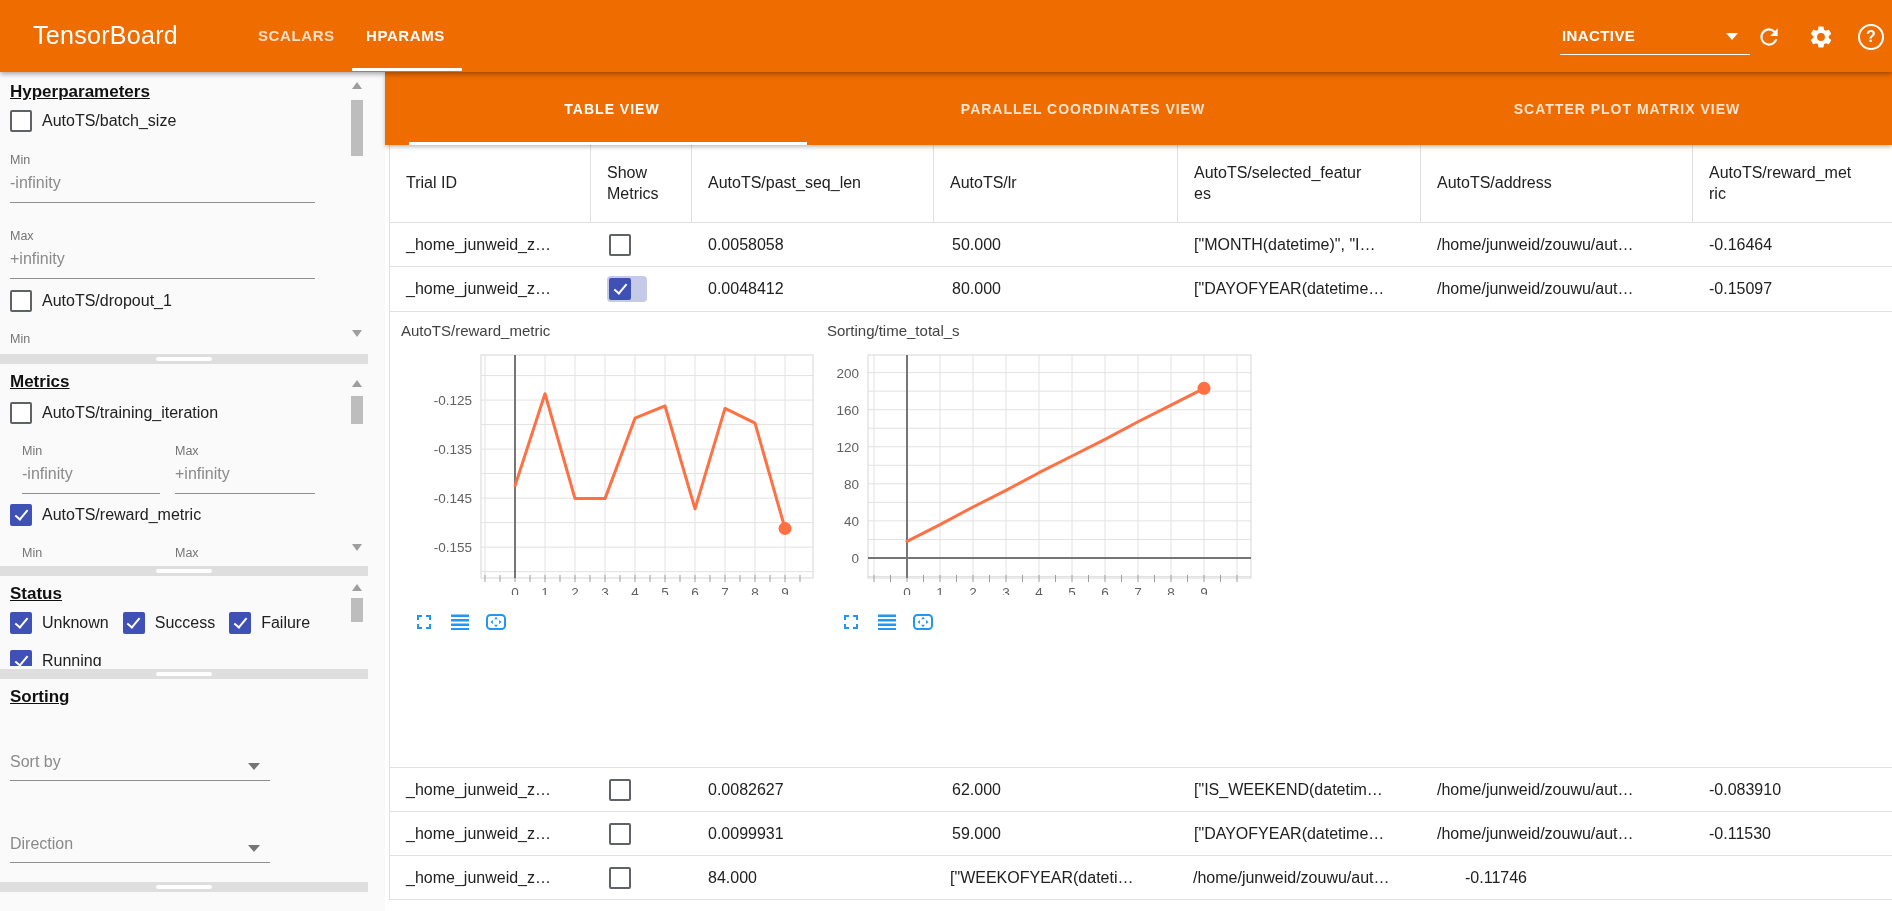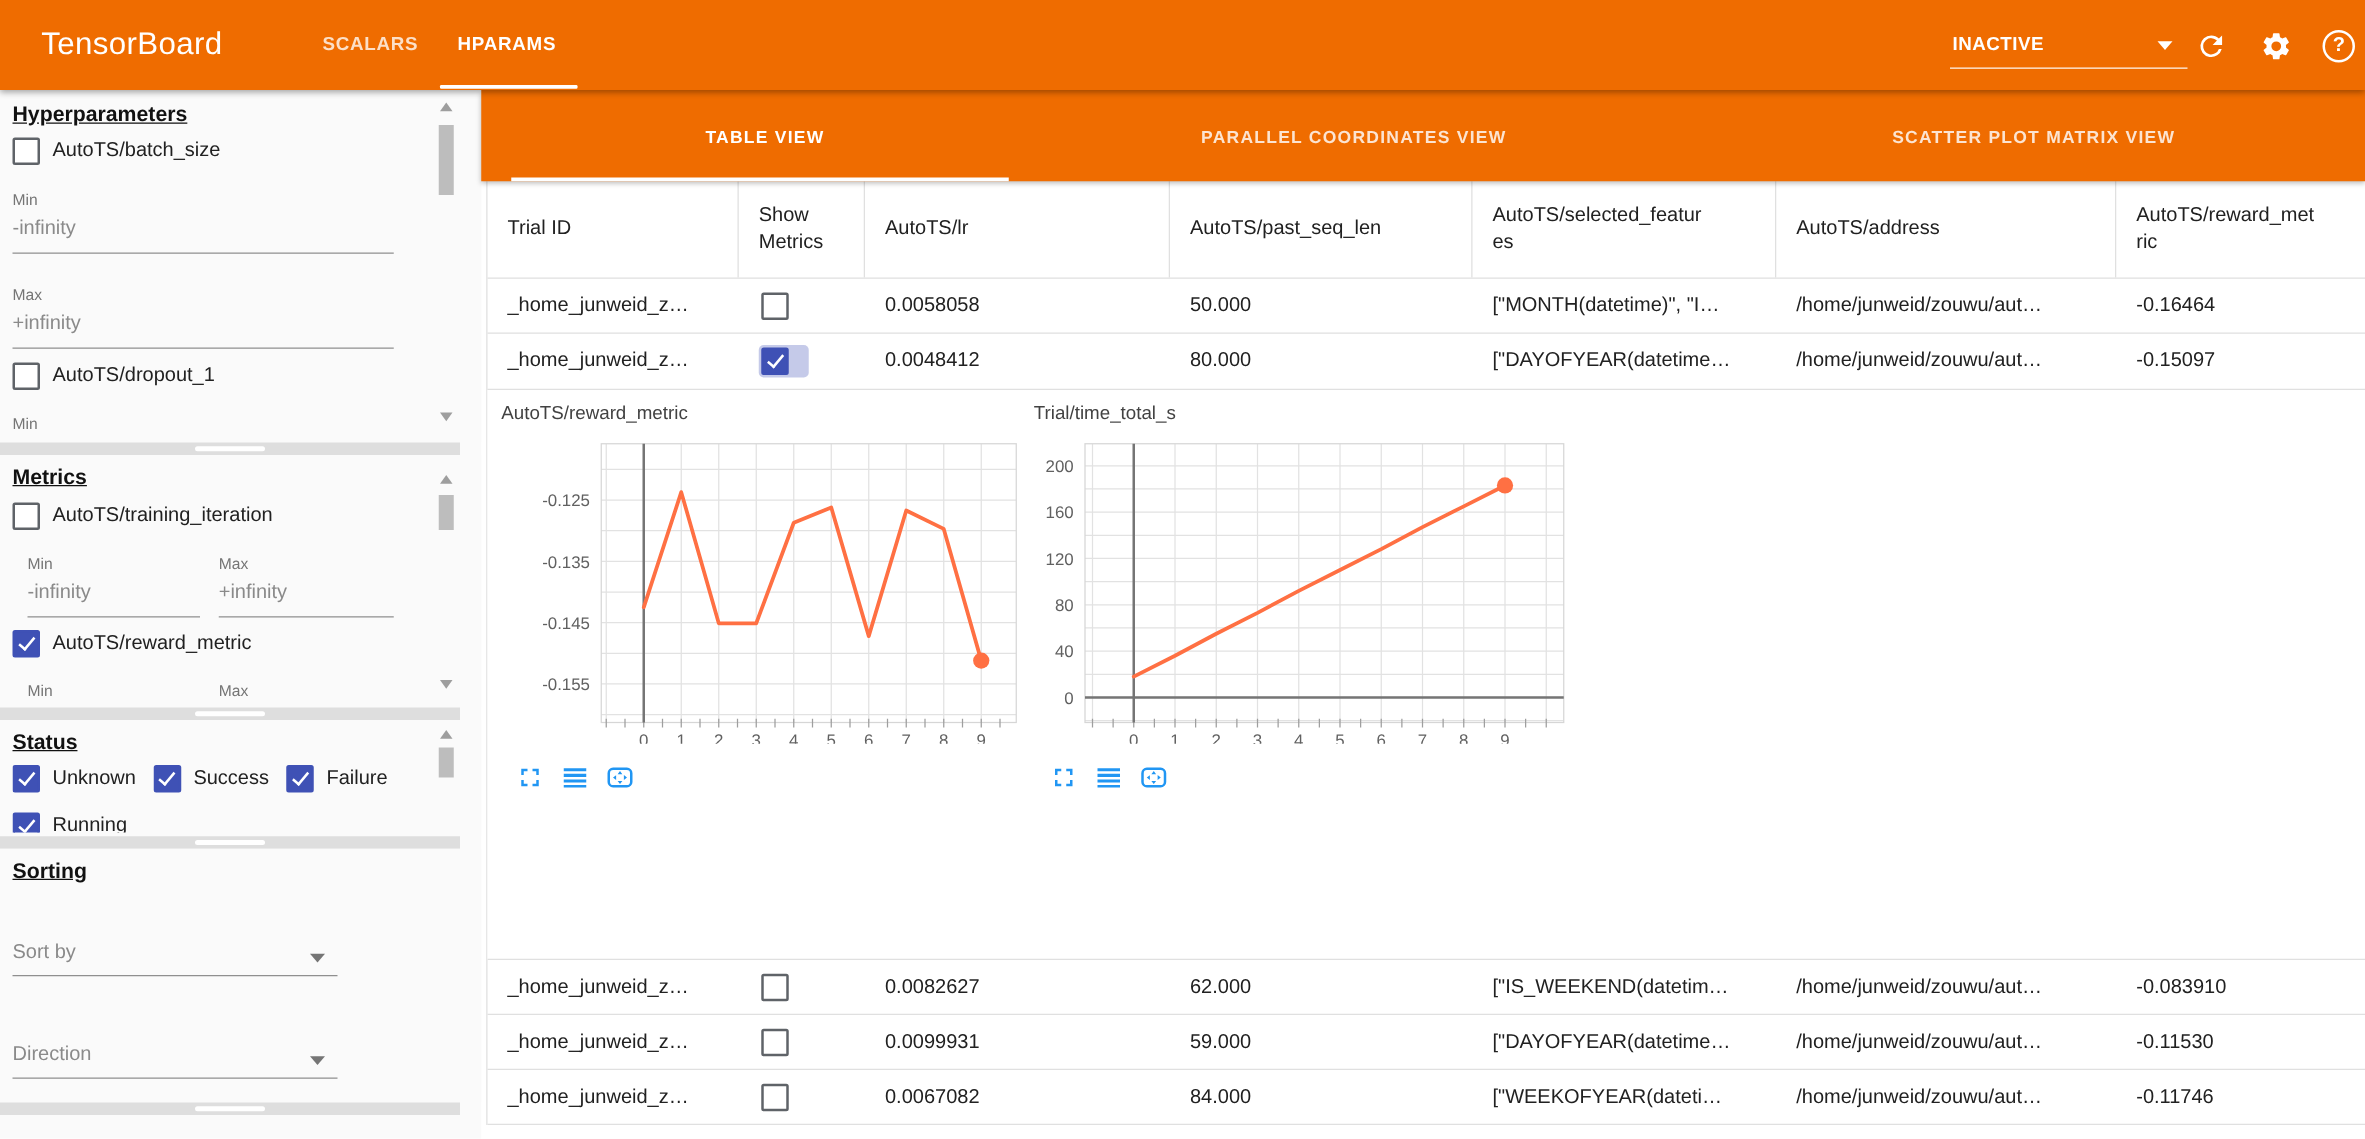--- a/index.html
+++ b/index.html
@@ -211,25 +211,25 @@
 </div>
 
 <div class="tbl">
   <div class="thead">
       <div class="th c0" style="width: 201px;">
         <span>Trial ID</span>
       </div>
       <div class="th c1" style="width: 101px;">
         <span>Show Metrics</span>
       </div>
+      <div class="th c3" style="width: 242px;">
+        <span>AutoTS/past_seq_len</span>
+      </div>
       <div class="th c2" style="width: 244px;">
         <span>AutoTS/lr</span>
-      </div>
-      <div class="th c3" style="width: 242px;">
-        <span>AutoTS/past_seq_len</span>
       </div>
       <div class="th c4" style="width: 243px;">
         <span>AutoTS/selected_features</span>
       </div>
       <div class="th c5" style="width: 272px;">
         <span>AutoTS/address</span>
       </div>
       <div class="th c6" style="width: 200px;">
         <span>AutoTS/reward_metric</span>
       </div>
@@ -330,21 +330,21 @@
               <path d="M7 14H5v5h5v-2H7v-3zm-2-4h2V7h3V5H5v5zm12 7h-3v2h5v-5h-2v3zM14 5v2h3v3h2V5h-5z"></path>
             </svg></span>
           <span><svg viewBox="0 0 24 24" width="24" height="24" fill="#2196f3">
               <path d="M3 4.5h18V7H3zM3 9h18v2.5H3zM3 13.5h18V16H3zM3 18h18v2H3z"></path>
             </svg></span>
           <span><svg viewBox="0 0 24 24" width="24" height="24">
               <rect x="3" y="5" width="18" height="14" rx="3.5" fill="none" stroke="#2196f3" stroke-width="2"></rect>
               <path fill="#2196f3" d="M12 6.8l1.9 2.5h-3.8zM12 17.2l-1.9-2.5h3.8zM6.4 12l2.5-1.9v3.8zM17.6 12l-2.5 1.9v-3.8z"></path>
             </svg></span>
         </div>
-        <div class="chart-title" style="left: 437px;">Trial/time_total_s</div>
+        <div class="chart-title" style="left: 437px;">Sorting/time_total_s</div>
         <svg width="470" height="250" class="chart-svg" style="left: 411px;">
           <line x1="67" y1="231.51704073150458" x2="450" y2="231.51704073150458" stroke="#e2e2e2" stroke-width="1"></line>
           <line x1="67" y1="212.98004987531172" x2="450" y2="212.98004987531172" stroke="#e2e2e2" stroke-width="1"></line>
           <line x1="67" y1="194.4430590191189" x2="450" y2="194.4430590191189" stroke="#e2e2e2" stroke-width="1"></line>
           <line x1="67" y1="175.90606816292603" x2="450" y2="175.90606816292603" stroke="#e2e2e2" stroke-width="1"></line>
           <line x1="67" y1="157.36907730673317" x2="450" y2="157.36907730673317" stroke="#e2e2e2" stroke-width="1"></line>
           <line x1="67" y1="138.83208645054032" x2="450" y2="138.83208645054032" stroke="#e2e2e2" stroke-width="1"></line>
           <line x1="67" y1="120.29509559434747" x2="450" y2="120.29509559434747" stroke="#e2e2e2" stroke-width="1"></line>
           <line x1="67" y1="101.75810473815461" x2="450" y2="101.75810473815461" stroke="#e2e2e2" stroke-width="1"></line>
           <line x1="67" y1="83.22111388196177" x2="450" y2="83.22111388196177" stroke="#e2e2e2" stroke-width="1"></line>
@@ -447,20 +447,19 @@
         <div class="td c5" style="width: 272px;">/home/junweid/zouwu/aut…</div>
         <div class="td c6" style="width: 200px;">-0.11530</div>
       </div>
       <div class="tr">
         <div class="td c0" style="width: 201px;">_home_junweid_z…</div>
         <div class="td c1" style="width: 101px;">
           <span class="cbwrap">
             <span class="cb"></span>
           </span>
         </div>
-        <div class="td c2" style="width: 244px;">0.0067082</div>
         <div class="td c3" style="width: 242px;">84.000</div>
         <div class="td c4" style="width: 243px;">["WEEKOFYEAR(dateti…</div>
         <div class="td c5" style="width: 272px;">/home/junweid/zouwu/aut…</div>
         <div class="td c6" style="width: 200px;">-0.11746</div>
       </div>
     </div>
 </div>
 
 </body></html>

